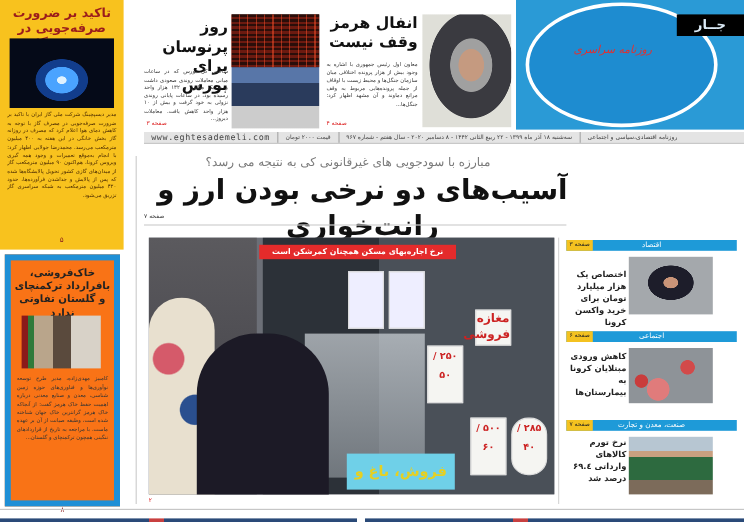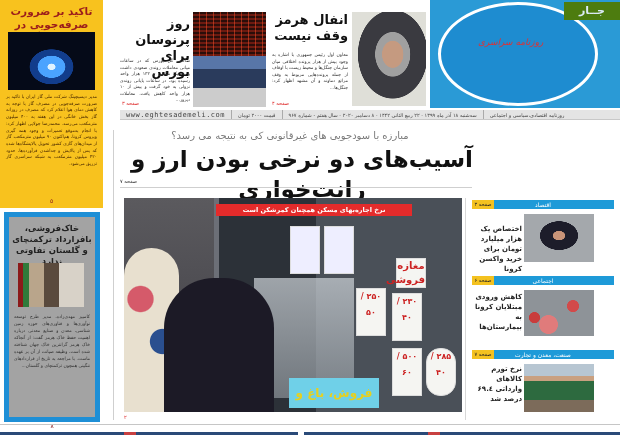--- a/index.html
+++ b/index.html
@@ -2,21 +2,21 @@
 <html><head>
 <meta charset="utf-8">
 <style>
   * { box-sizing: border-box; margin: 0; padding: 0; }
   body { width: 620px; height: 435px; background: #ffffff; font-family: "DejaVu Sans", sans-serif; overflow: hidden; position: relative; direction: rtl; }
   .abs { position: absolute; }
 
   
   .masthead { left: 430px; top: 0; width: 190px; height: 108px; background: #2a9ad6; overflow: hidden; }
   .mast-oval { position: absolute; left: 8px; top: 2px; width: 160px; height: 104px; border: 3px solid #fff; border-radius: 50%; background: #1e8cd0; }
-  .mast-tag { position: absolute; right: 0; top: 2px; width: 56px; height: 18px; background: #4d7c0f; color: #dbeaf6; font-size: 11px; font-weight: bold; text-align: center; line-height: 18px; }
+  .mast-tag { position: absolute; right: 0; top: 12px; width: 56px; height: 18px; background: #000000; color: #dbeaf6; font-size: 11px; font-weight: bold; text-align: center; line-height: 18px; }
   .mast-sub { position: absolute; left: 48px; top: 16px; color: #e23030; font-size: 9px; font-style: italic; margin-top: 21px; }
   .mast-title { position: absolute; left: 20px; top: 30px; width: 140px; color: #fff; font-size: 34px; font-weight: bold; text-align: center; line-height: 34px; font-family: "DejaVu Serif", serif; }
 
   
   .strip { left: 120px; top: 110px; width: 500px; height: 10px; background: #e4e4e4; border-bottom: 1px solid #c8c8c8; font-size: 5px; color: #444; line-height: 10px; display: flex; direction: ltr; }
   .strip span { padding: 0 6px; border-left: 1px solid #aaa; white-space: nowrap; overflow: hidden; }
   .strip .url { font-size: 7px; font-family: "DejaVu Sans Mono", monospace; letter-spacing: 0.5px; border-left: none; }
 
   
   .story { top: 4px; height: 102px; }
@@ -30,21 +30,21 @@
   .bourse-grid { position:absolute; left:0; top:0; width:100%; height:46%; background: repeating-linear-gradient(90deg, transparent 0 6px, rgba(255,80,40,.5) 6px 7px), repeating-linear-gradient(0deg, #6b1a10 0 2px, #2a0e0a 2px 4px); }
 
   
   .gas-box { left: 0; top: 0; width: 103px; height: 208px; background: #f8c21e; }
   .gas-box h3 { position: absolute; top: 5px; left: 0; width: 100%; text-align: center; font-size: 10.5px; font-weight: bold; color: #9b1c1c; line-height: 13px; }
   .gas-photo { position: absolute; left: 8px; top: 32px; width: 87px; height: 58px; background: radial-gradient(ellipse at 50% 60%, #dff2ff 0 6%, #4aa3ff 7% 22%, #123d8c 23% 35%, #050a18 36%); }
   .gas-box p { position: absolute; left: 6px; top: 94px; width: 91px; font-size: 4.5px; line-height: 6.7px; color: #4a2a00; text-align: justify; }
   .gas-box .pg { position: absolute; left: 0; bottom: 4px; width: 100%; text-align: center; font-size: 6px; color: #8a1c1c; }
 
   
-  .khak-box { left: 4px; top: 212px; width: 96px; height: 210px; border: 5px solid #1e8fd6; border-top-width: 5px; background: #a3a3a3; }
+  .khak-box { left: 4px; top: 212px; width: 96px; height: 210px; border: 5px solid #1e8fd6; border-top-width: 5px; background: #f97316; }
   .khak-box h3 { position: absolute; top: 6px; left: 0; width: 100%; text-align: center; font-size: 8.5px; font-weight: bold; color: #222; line-height: 11px; }
   .khak-photo { position: absolute; left: 9px; top: 46px; width: 66px; height: 44px; background: linear-gradient(90deg, #8b1a1a 0 8%, #2f7a3a 8% 16%, #b9a58b 16% 40%, #5a4a3d 40% 62%, #d8d2c8 62%); }
   .khak-box p { position: absolute; left: 5px; top: 96px; width: 76px; font-size: 4.5px; line-height: 7px; color: #333; text-align: justify; }
   .khak-box .pg { position: absolute; left: 0; bottom: -12px; width: 100%; text-align: center; font-size: 6px; color: #8a1c1c; }
 
   .vline { left: 113px; top: 130px; width: 1px; height: 290px; background: #cfcfcf; }
 
   
   .kicker { left: 125px; top: 130px; width: 330px; text-align: center; font-size: 10px; color: #7a7a7a; }
   .headline { left: 122px; top: 144px; width: 360px; text-align: center; font-size: 23px; font-weight: bold; color: #111; line-height: 30px; font-family: "DejaVu Sans", sans-serif; letter-spacing: -0.5px; }
@@ -53,21 +53,21 @@
 
   
   .main-photo { left: 124px; top: 198px; width: 338px; height: 214px; overflow: hidden; background: #6c6f77; }
   .mp-left { position:absolute; left:0; top:0; width:90px; height:100%; background: linear-gradient(#5b5a5e, #3e3d44); }
   .mp-window { position:absolute; left:95px; top:0; width:243px; height:100%; background: linear-gradient(90deg, #2c3138 0 40%, #4a5058 40%); }
   .mp-glass { position:absolute; left:130px; top:80px; width:100px; height:120px; background: linear-gradient(#cfd5da, #8d949a); opacity:.7; }
   .note { position:absolute; width:30px; height:48px; background:#f5f5f2; border:1px solid #ddd; font-size:11px; color:#c22; text-align:center; line-height:16px; font-weight:bold; }
   .chador { position:absolute; left:40px; top:80px; width:110px; height:150px; background:#1c1a26; border-radius: 50px 50px 0 0; }
   .scarf { position:absolute; left:0; top:50px; width:55px; height:170px; background: radial-gradient(circle at 30% 30%, #d55a6a 0 10%, transparent 11%), radial-gradient(circle at 70% 55%, #2a4f8f 0 12%, transparent 13%), #e8e0cf; border-radius: 28px 28px 0 0; }
   .mp-sign { position:absolute; left:165px; top:180px; width:90px; height:30px; background:#6fd0e8; color:#e6d020; font-size:12px; font-weight:bold; text-align:center; line-height:30px; }
-  .mp-tag { position:absolute; left:92px; top:6px; width:196px; height:12px; background:#e42b2b; color:#fff; font-size:6.5px; text-align:center; line-height:12px; font-weight:bold; }
+  .mp-tag { position:absolute; left:92px; top:6px; width:164px; height:12px; background:#e42b2b; color:#fff; font-size:6.5px; text-align:center; line-height:12px; font-weight:bold; }
   .mp-headline { position:absolute; left:4px; top:18px; width:330px; text-align:center; font-size:19px; font-weight:bold; color:#e12626; line-height:26px; text-shadow: 1px 1px 0 #fff, -1px -1px 0 #fff, 1px -1px 0 #fff, -1px 1px 0 #fff; }
   .mp-pg { left: 124px; top: 414px; font-size: 5px; color: #d22; }
 
   .vline2 { left: 465px; top: 198px; width: 1px; height: 222px; background: #d8d8d8; }
 
   
   .sec { left: 472px; width: 148px; }
   .sec-bar { position:absolute; left:0; top:0; width:142px; height:9px; background:#1e9ad8; color:#fff; font-size:6px; text-align:center; line-height:9px; }
   .sec-bar .pgtag { position:absolute; left:0; top:0; width:22px; height:9px; background:#f4c220; color:#222; font-size:5px; line-height:9px; }
   .sec-photo { position:absolute; left:52px; top:14px; width:70px; height:48px; }
@@ -133,21 +133,20 @@
 <div class="abs hr1"></div>
 
 <div class="abs main-photo">
   <div class="mp-left"></div>
   <div class="mp-window"></div>
   <div class="mp-glass"></div>
   <div class="note" style="left:166px; top:28px; background:#eef;"></div>
   <div class="note" style="left:200px; top:28px; background:#eef;"></div>
   <div class="note" style="left:272px; top:60px; height:30px; font-size:10px; line-height:14px; color:#c22;">مغازه فروشی</div>
   <div class="note" style="left:232px; top:90px; font-size:8px;">۲۵۰ / ۵۰</div>
-  <div class="note" style="left:268px; top:95px; font-size:8px;">۲۳۰ / ۴۰</div>
   <div class="note" style="left:268px; top:150px; font-size:8px;">۵۰۰ / ۶۰</div>
   <div class="note" style="left:302px; top:150px; font-size:8px;border-radius:14px;">۲۸۵ / ۴۰</div>
   <div class="scarf"></div>
   <div class="chador"></div>
   <div class="mp-sign">فروش، باغ و با</div>
   <div class="mp-tag">نرخ اجاره‌بهای مسکن همچنان کمرشکن است</div>
 </div>
 <div class="abs mp-pg">۲</div>
 
 <div class="abs vline2"></div>

